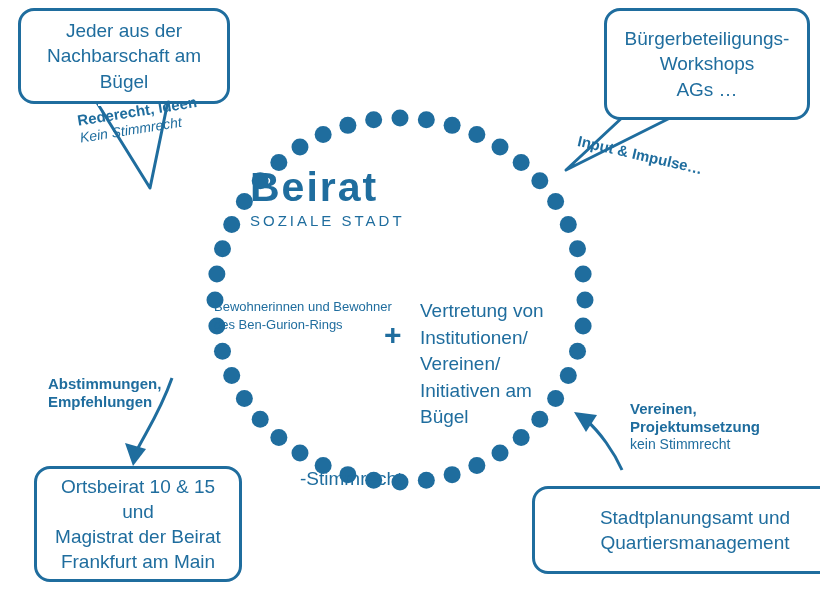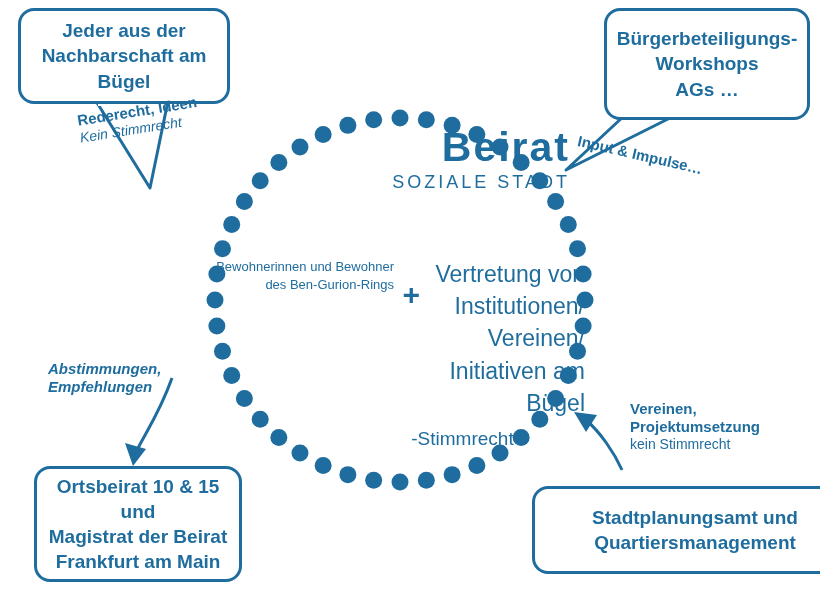--- a/index.html
+++ b/index.html
@@ -30,21 +30,20 @@
     color: #1f6d9e;
     text-align: center;
     line-height: 1.32;
     font-size: 19px;
     display: flex;
     flex-direction: column;
     align-items: center;
     justify-content: center;
     padding: 8px 10px;
     z-index: 6;
-    font-weight: bold;
   }
   .box .line { display: block; white-space: nowrap; }
 
   #box-top-left   { left: 18px;  top: 8px;    width: 212px; height: 96px; }
   #box-top-right  { left: 604px; top: 8px;    width: 206px; height: 112px; }
   #box-bottom-left{ left: 34px;  top: 466px;  width: 208px; height: 116px; align-items: center; }
   #box-bottom-right{left: 532px; top: 486px;  width: 326px; height: 88px; }
 
   
   .annot {
@@ -60,59 +59,60 @@
     left: 76px; top: 112px;
     transform: rotate(-9deg);
     transform-origin: left top;
   }
   #annot-rederecht .n { font-style: italic; }
   #annot-input {
     left: 580px; top: 132px;
     transform: rotate(13deg);
     transform-origin: left top;
   }
-  #annot-abstimmungen { left: 48px; top: 360px; font-style: italic; }
+  #annot-abstimmungen { left: 48px; top: 375px; }
   #annot-beratung     { left: 630px; top: 400px; }
 
   
   .center-text {
     position: absolute;
-    text-align: right;
+    text-align: left;
     color: #1f6d9e;
     z-index: 4;
+    margin-top: 40px;
   }
   #title-main {
     left: 250px; top: 124px; width: 320px;
     font-size: 41px;
     font-weight: bold;
     letter-spacing: 2px;
   }
   #title-sub1 {
     left: 250px; top: 172px; width: 320px;
-    font-size: 18px;
+    font-size: 15px;
     letter-spacing: 3px;
   }
   #title-sub2 {
     left: 250px; top: 200px; width: 320px;
     font-size: 22px;
     letter-spacing: 1px;
   }
   #col-left {
     left: 214px; top: 258px; width: 180px;
     font-size: 13px;
     line-height: 1.4;
   }
   #plus {
     left: 384px; top: 278px; width: 36px;
     font-size: 30px;
     font-weight: bold;
   }
   #col-right {
     left: 420px; top: 258px; width: 165px;
-    font-size: 23px;
+    font-size: 19px;
     line-height: 1.4;
   }
   #stimmrecht {
     left: 300px; top: 428px; width: 220px;
     font-size: 19px;
   }
 
   svg.layer {
     position: absolute;
     left: 0; top: 0;

